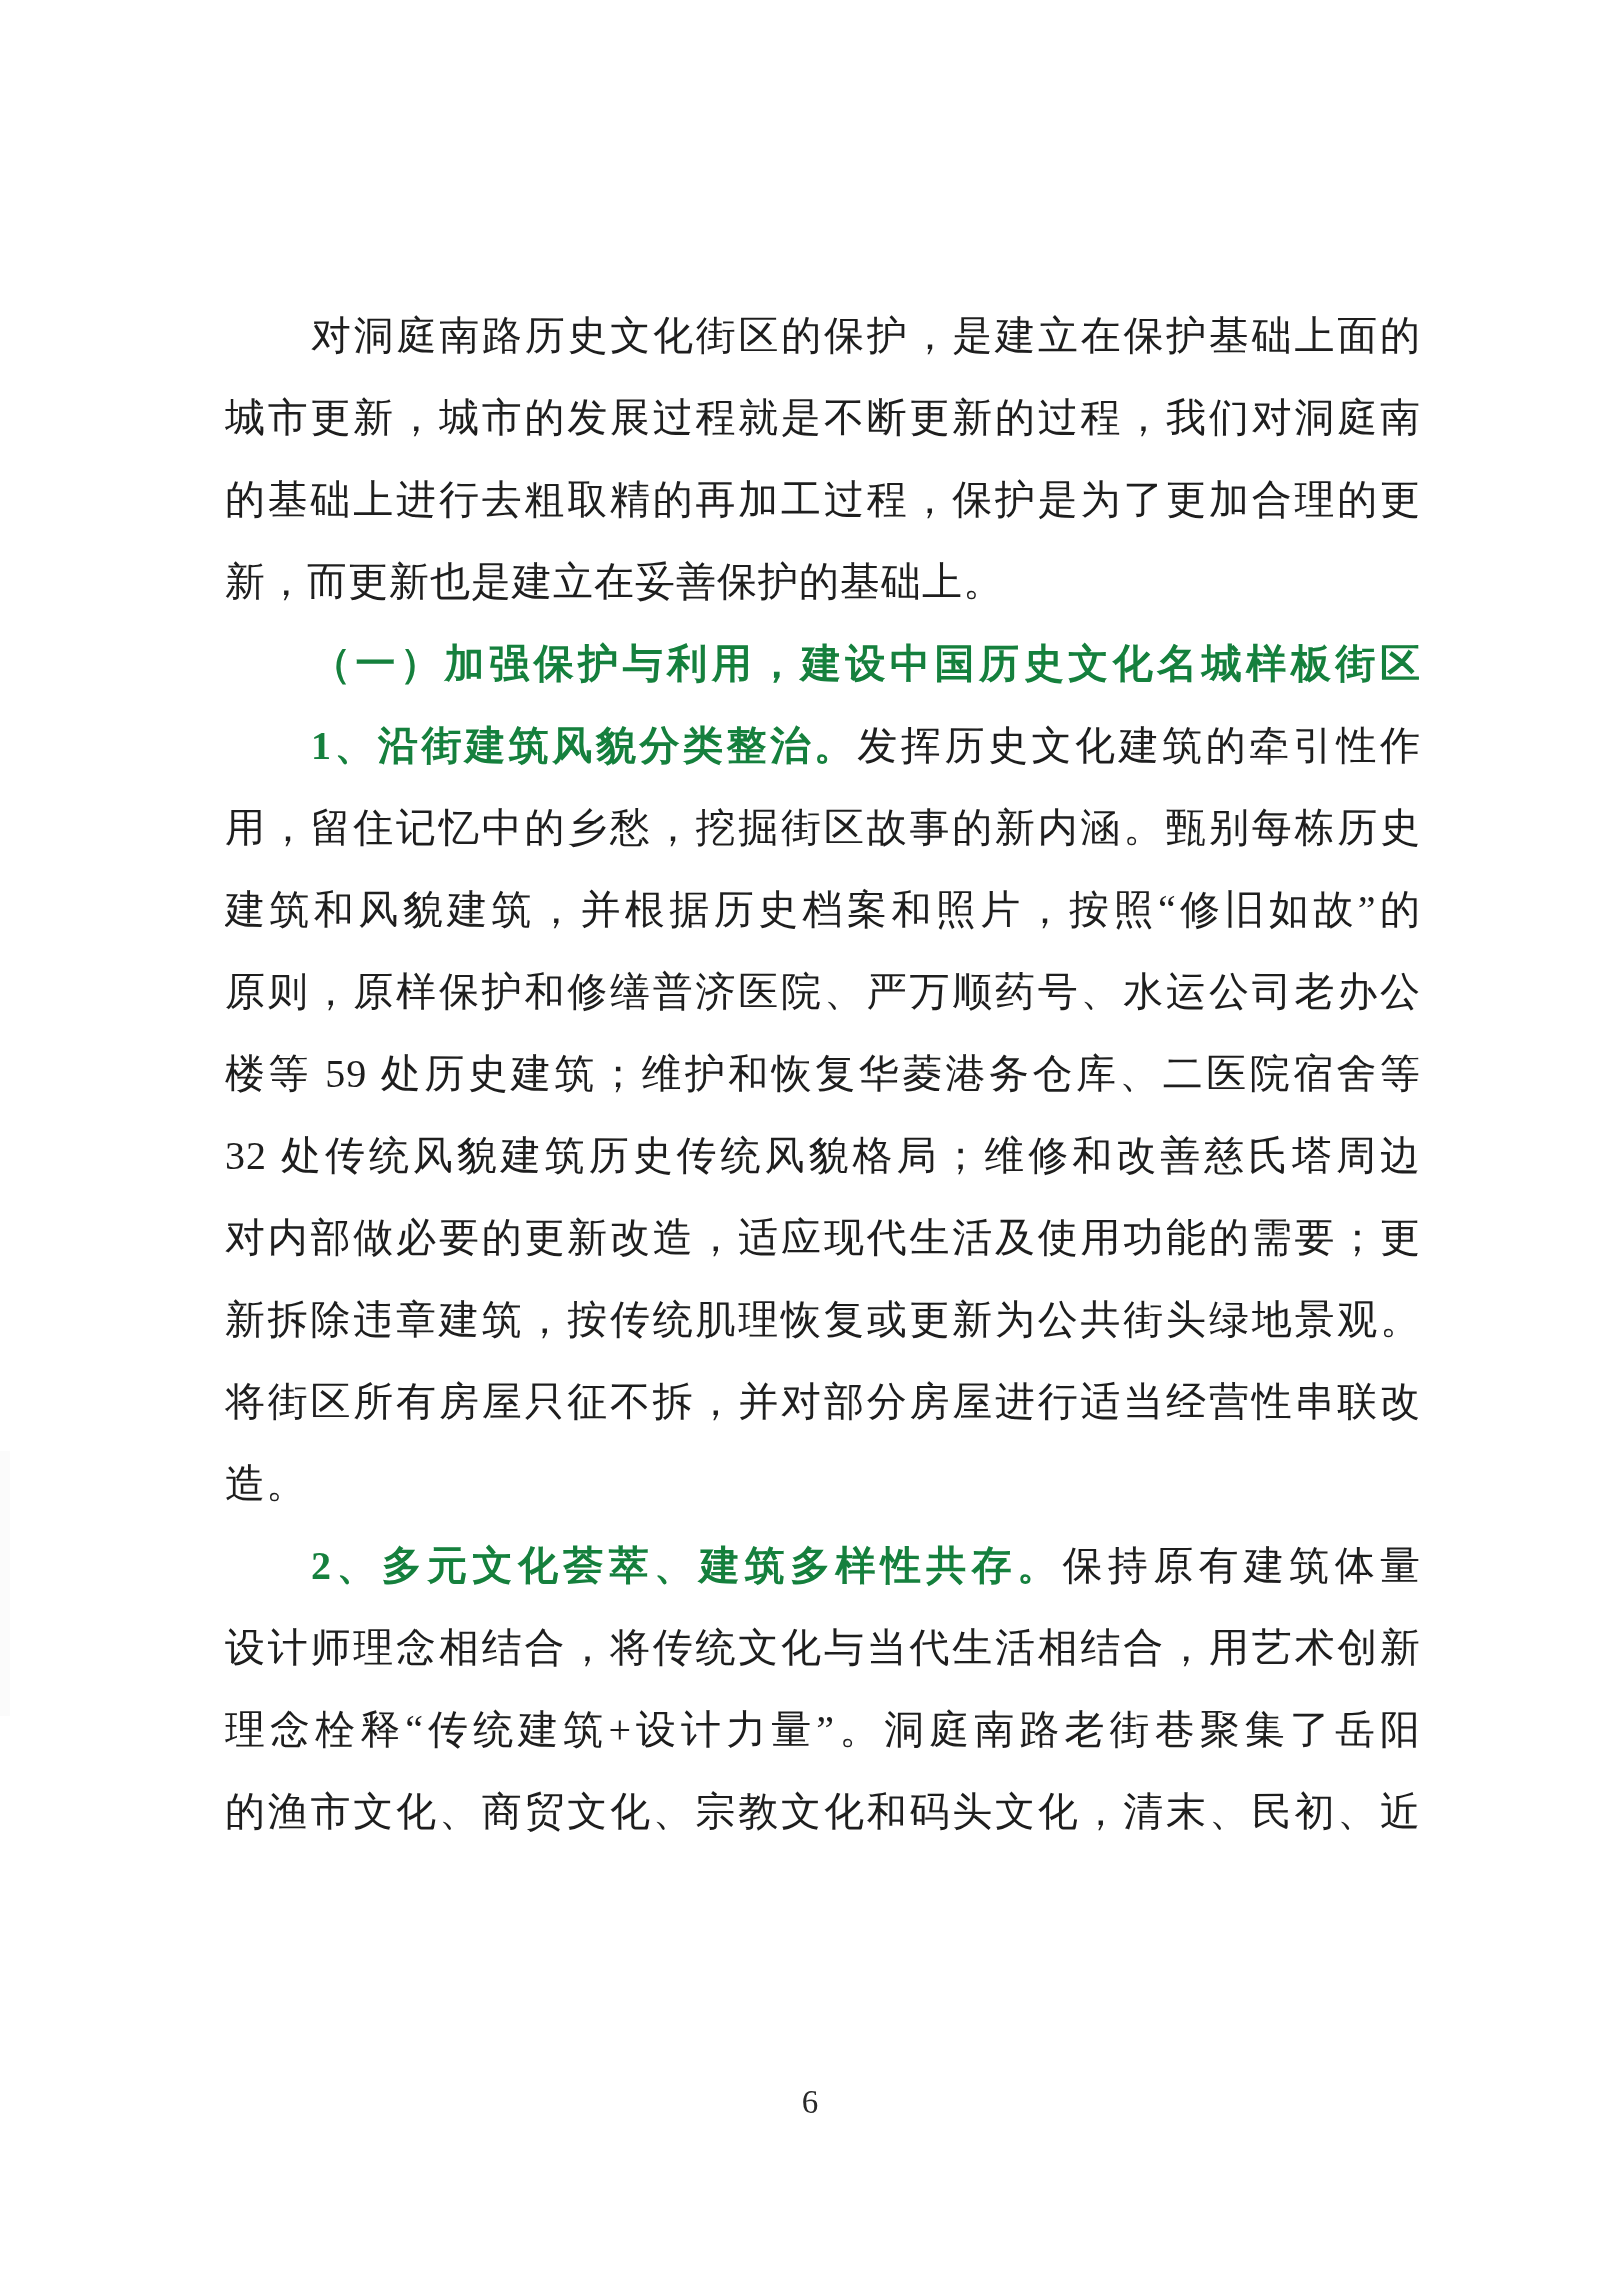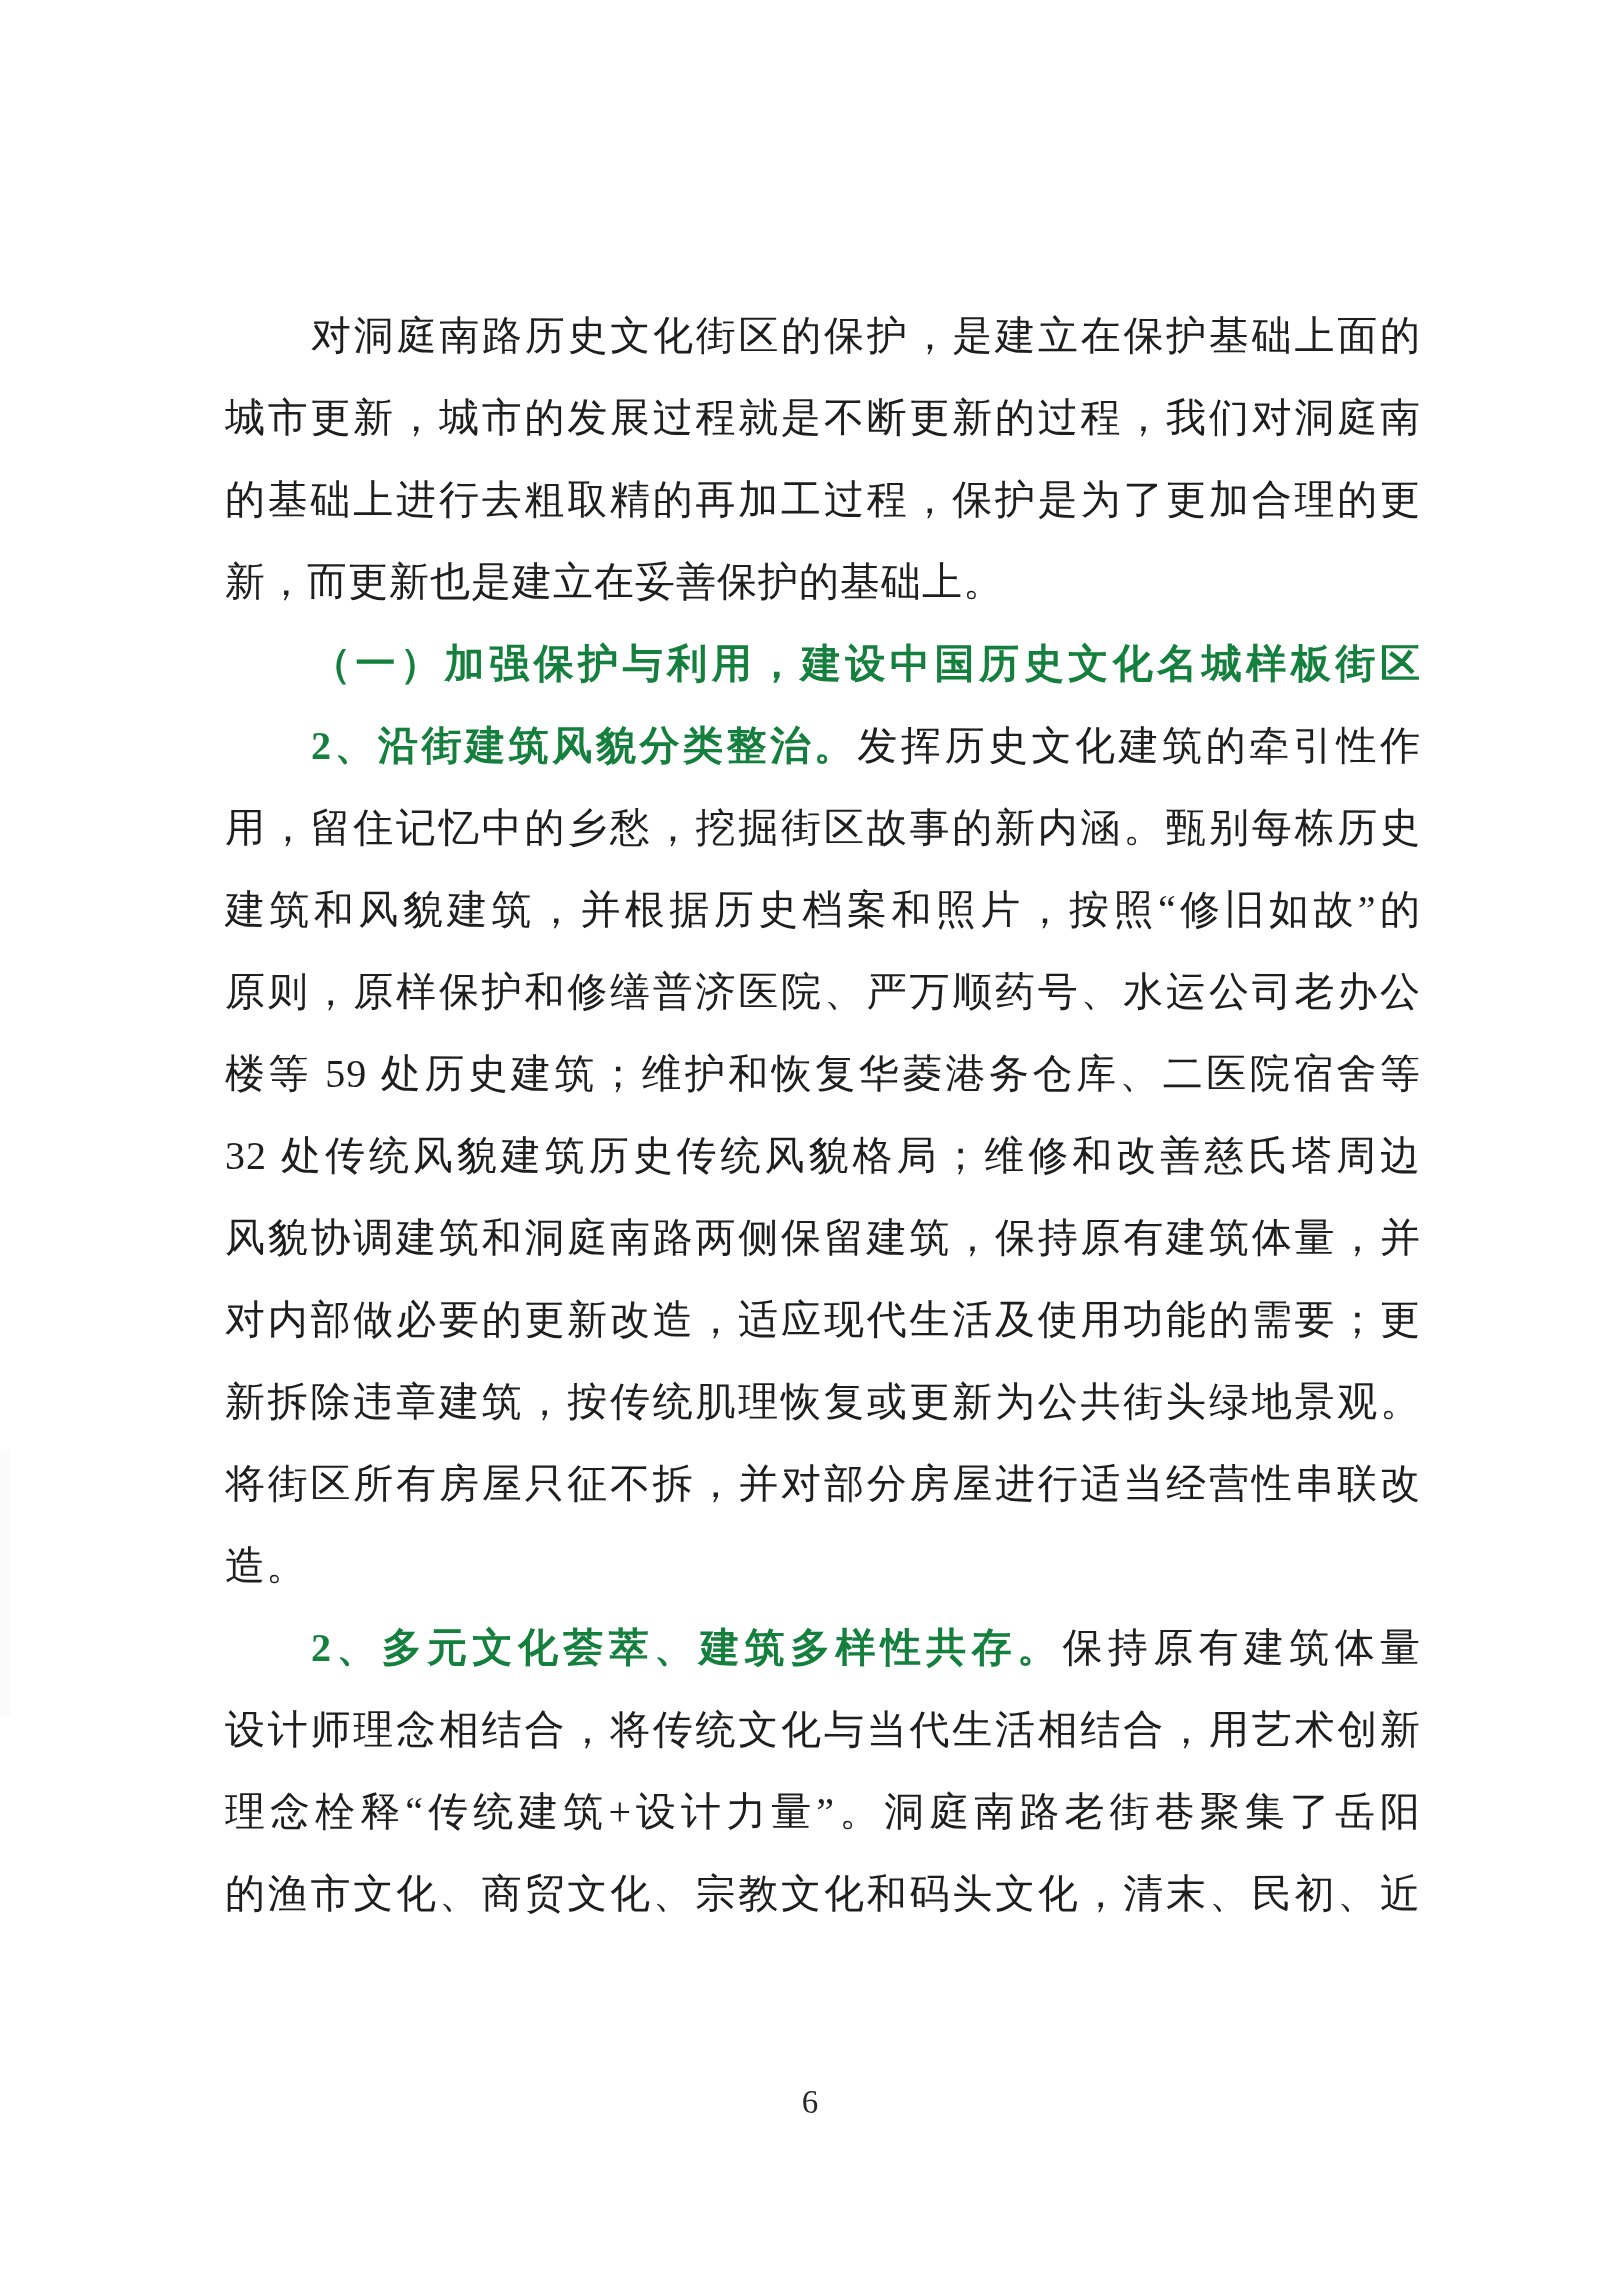--- a/index.html
+++ b/index.html
@@ -80,27 +80,26 @@
       <div class="paragraph">
         <div class="line fill indent"><span>对洞庭南路历史文化街区的保护，是建立在保护基础上面的</span></div>
         <div class="line fill"><span>城市更新，城市的发展过程就是不断更新的过程，我们对洞庭南</span></div>
         <div class="line fill"><span>的基础上进行去粗取精的再加工过程，保护是为了更加合理的更</span></div>
         <div class="line"><span>新，而更新也是建立在妥善保护的基础上。</span></div>
       </div>
       <div class="paragraph">
         <div class="line fill indent"><span class="bold">（一）加强保护与利用，建设中国历史文化名城样板街区</span></div>
       </div>
       <div class="paragraph">
-        <div class="line fill indent"><span class="bold">2、沿街建筑风貌分类整治。</span><span>发挥历史文化建筑的牵引性作</span></div>
+        <div class="line fill indent"><span class="bold">1、沿街建筑风貌分类整治。</span><span>发挥历史文化建筑的牵引性作</span></div>
         <div class="line fill"><span>用，留住记忆中的乡愁，挖掘街区故事的新内涵。甄别每栋历史</span></div>
         <div class="line fill"><span>建筑和风貌建筑，并根据历史档案和照片，按照“修旧如故”的</span></div>
         <div class="line fill"><span>原则，原样保护和修缮普济医院、严万顺药号、水运公司老办公</span></div>
         <div class="line fill"><span>楼等 59 处历史建筑；维护和恢复华菱港务仓库、二医院宿舍等</span></div>
         <div class="line fill"><span>32 处传统风貌建筑历史传统风貌格局；维修和改善慈氏塔周边</span></div>
-        <div class="line fill"><span>风貌协调建筑和洞庭南路两侧保留建筑，保持原有建筑体量，并</span></div>
         <div class="line fill"><span>对内部做必要的更新改造，适应现代生活及使用功能的需要；更</span></div>
         <div class="line fill"><span>新拆除违章建筑，按传统肌理恢复或更新为公共街头绿地景观。</span></div>
         <div class="line fill"><span>将街区所有房屋只征不拆，并对部分房屋进行适当经营性串联改</span></div>
         <div class="line"><span>造。</span></div>
       </div>
       <div class="paragraph">
         <div class="line fill indent"><span class="bold">2、多元文化荟萃、建筑多样性共存。</span><span>保持原有建筑体量</span></div>
         <div class="line fill"><span>设计师理念相结合，将传统文化与当代生活相结合，用艺术创新</span></div>
         <div class="line fill"><span>理念栓释“传统建筑+设计力量”。洞庭南路老街巷聚集了岳阳</span></div>
         <div class="line fill"><span>的渔市文化、商贸文化、宗教文化和码头文化，清末、民初、近</span></div>

